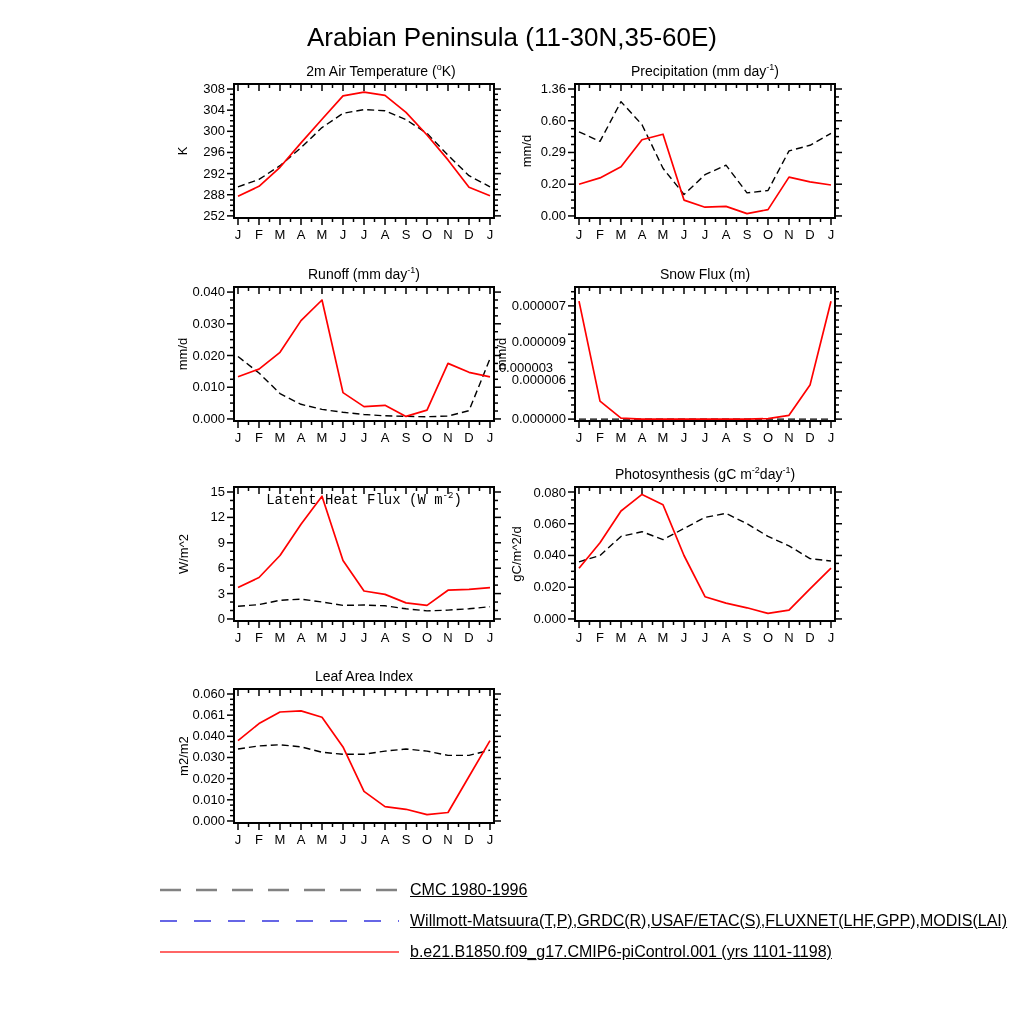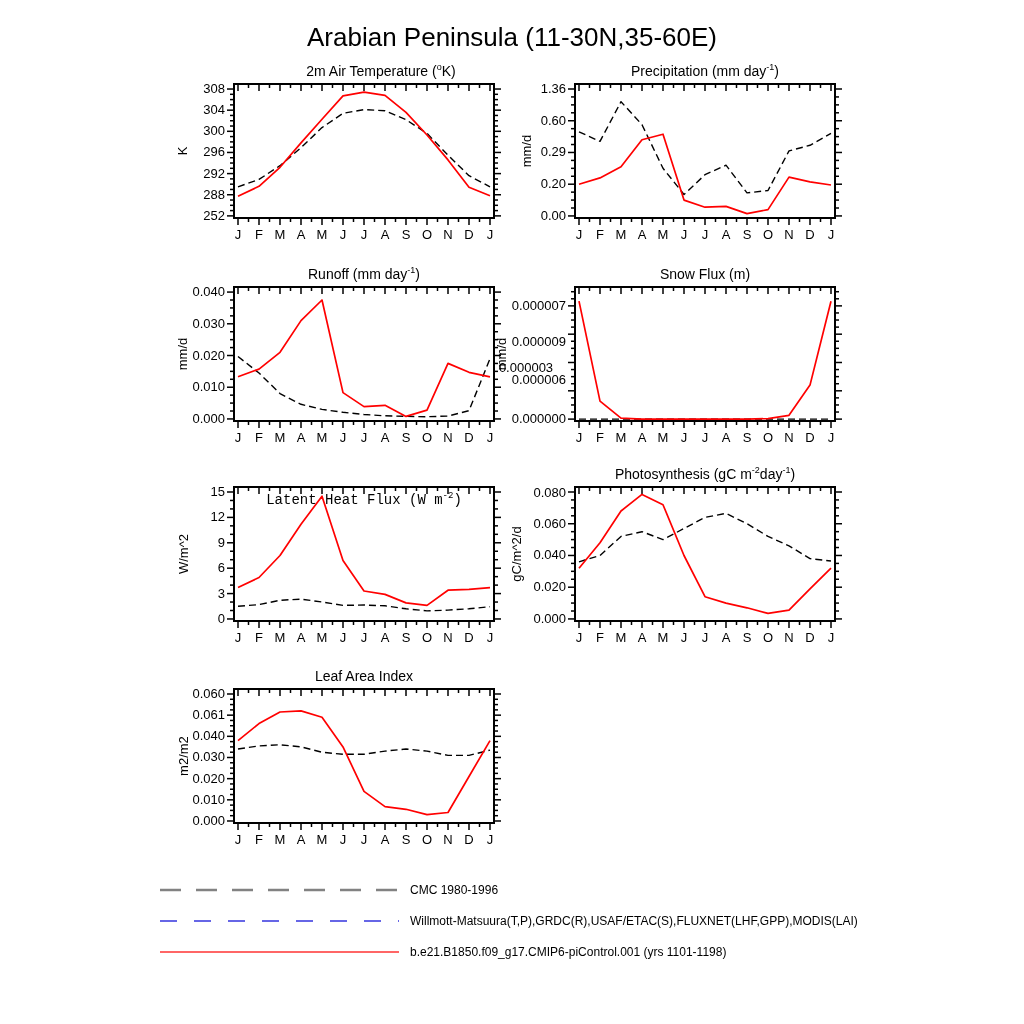--- a/index.html
+++ b/index.html
@@ -6,21 +6,21 @@
   #page{position:relative;width:1024px;height:1024px;background:#ffffff;
         font-family:"Liberation Sans",sans-serif;color:#000;overflow:hidden;}
   .main-title{position:absolute;left:0;top:22px;width:1024px;text-align:center;
               font-size:26px;letter-spacing:0px;}
   .panel-title{position:absolute;text-align:center;font-size:14px;white-space:nowrap;}
   .panel-title .sup{font-size:9px;vertical-align:super;line-height:0;}
   .ytick{position:absolute;text-align:right;font-size:13px;height:16px;line-height:16px;white-space:nowrap;}
   .mon{position:absolute;text-align:center;font-size:13px;width:20px;height:16px;line-height:16px;}
   .ylab{position:absolute;text-align:center;font-size:13px;width:140px;height:18px;line-height:18px;
         transform:rotate(-90deg);white-space:nowrap;}
-  .legend-label{position:absolute;font-size:12px;height:18px;line-height:18px;white-space:nowrap;}
+  .legend-label{position:absolute;font-size:16px;height:18px;line-height:18px;white-space:nowrap;text-decoration:underline;}
   svg{position:absolute;overflow:visible;}
 </style>
 </head>
 <body>
 
 <div id="page">
   <div class="main-title">Arabian Peninsula (11-30N,35-60E)</div>
   <div id="panels">
       <svg width="284" height="158" style="left: 222px; top: 72px;">
         <rect x="12" y="12" width="260" height="134" fill="none" stroke="#000" stroke-width="2"></rect>

